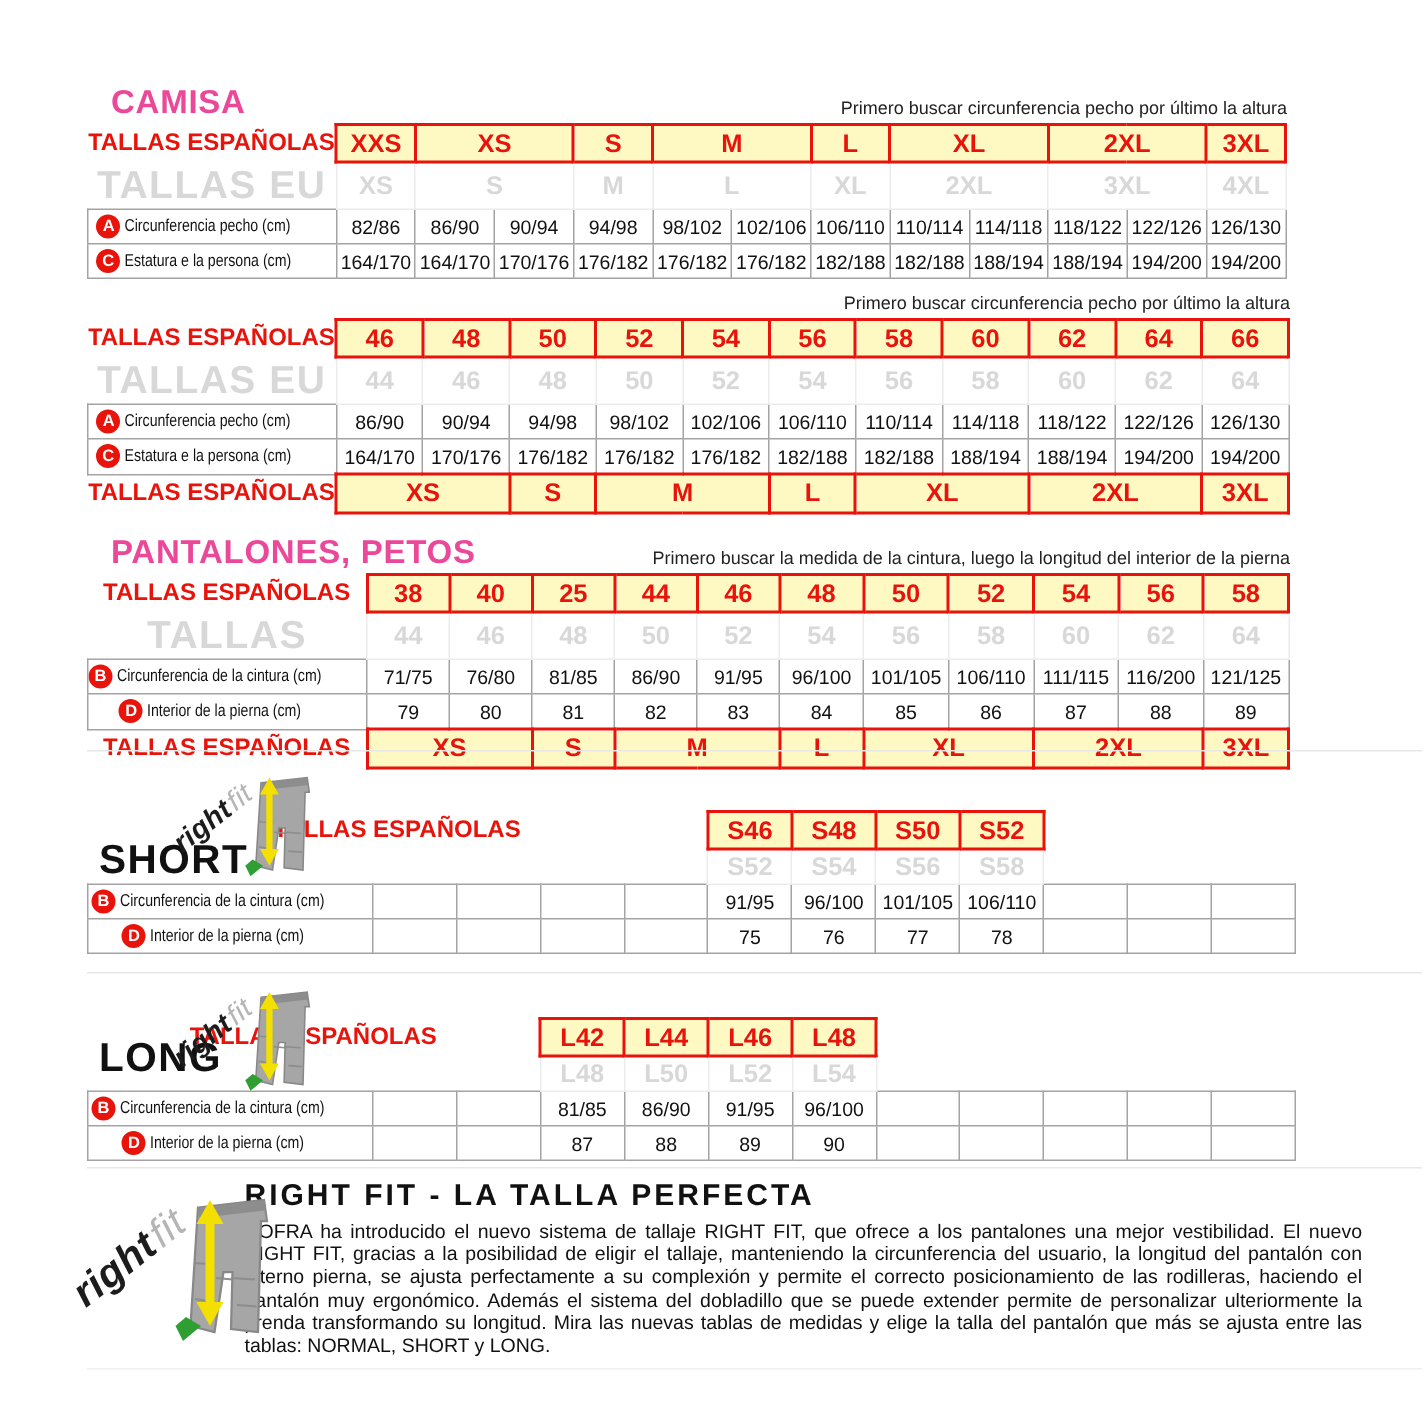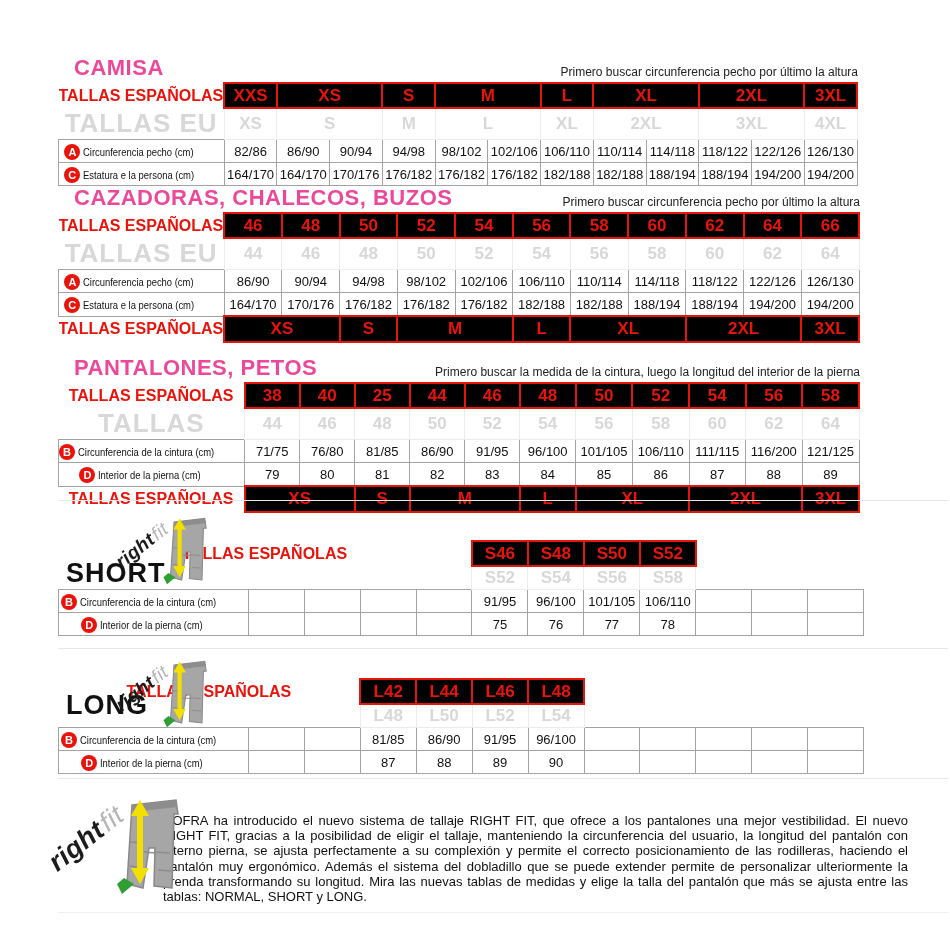--- a/index.html
+++ b/index.html
@@ -15,21 +15,21 @@
   table.sz { border-collapse:collapse; table-layout:fixed; }
   table.sz td { padding:0; text-align:center; vertical-align:middle; overflow:hidden; }
 
   col.cl  { width:164px; }
   col.cls { width:190px; }
   .t-camisa col.cc { width:53px; }
   .t-11 col.cc { width:58px; }
   .t-sl col.cc { width:56px; }
 
   .lbl-es { color:#e8130b; font-weight:bold; font-size:16px; text-align:right; padding-right:6px; white-space:nowrap; }
-  .hz  { border:2px solid #e8130b; color:#e8130b; font-weight:bold; font-size:17px; height:23px; background:#000000; }
+  .hz  { border:2px solid #e8130b; color:#e8130b; font-weight:bold; font-size:17px; height:23px; background:#fef9c3; }
   .hzb { height:24px; }
   .lbl-eu { color:#d8d8d8; font-weight:bold; font-size:26px; letter-spacing:1px; text-align:left; padding-left:26px; white-space:nowrap; }
   .gz  { color:#d8d8d8; font-weight:bold; font-size:17px; border:1px solid #ececec; height:22px; }
   .v   { border:1px solid #a3a3a3; font-size:13px; color:#111; height:22px; }
   .lbl-dat { border:1px solid #a3a3a3; text-align:left; padding-left:3px; white-space:nowrap;margin-left:20px; }
   .mlab { display:inline-block; font-size:11.5px; transform:scaleX(0.82); transform-origin:0 50%; vertical-align:middle; color:#111; }
   .circ { display:inline-block; width:16px; height:16px; border-radius:50%; background:#e8130b; color:#fff;
           font-weight:bold; font-size:11px; text-align:center; line-height:16px; margin-right:3px; vertical-align:middle; }
   .nob { border:none; }
 
@@ -128,21 +128,20 @@
         <td class="v">188/194</td>
         <td class="v">194/200</td>
         <td class="v">194/200</td>
       </tr>
       </tbody>
     </table>
   </div>
 
   <div class="sec" style="top:186px; width:802px;">
     <div class="sec-head" style="height:26px;">
-      <div class="sec-title">CAZADORAS, CHALECOS, BUZOS</div>
       <div class="sec-note">Primero buscar circunferencia pecho por último la altura</div>
     </div>
     <table class="sz t-11">
       <colgroup>
           <col class="cl">
           <col class="cc">
           <col class="cc">
           <col class="cc">
           <col class="cc">
           <col class="cc">
@@ -477,18 +476,19 @@
     <div class="logo" style="left:-6px; top:2px;">
       <span class="txt"><span class="lt-right">right</span><span class="lt-fit">fit</span></span>
       <svg width="78" height="104" viewBox="0 0 78 104">
         <path d="M22,13 L66,8 L68,22 L64,22 L62,96 L44,94 L45,56 L39,56 L33,96 L17,92 Z" fill="#a6a6a6" stroke="#888888" stroke-width="1.5"></path>
         <path d="M22,13 L66,8 L67,15 L23,20 Z" fill="#8d8d8d"></path>
         <path d="M44,60 L60,61 M34,60 L45,61 M20,50 L33,51 M48,78 L61,79 M20,74 L32,76" stroke="#8d8d8d" stroke-width="1.5" fill="none"></path>
         <path d="M30,8 L39,24 L33,24 L33,76 L39,76 L30,92 L21,76 L27,76 L27,24 L21,24 Z" fill="#f3e000"></path>
         <path d="M14,86 L24,92 L12,102 L7,92 Z" fill="#2f9e33"></path>
       </svg>
     </div>
+    <div class="rf-title">RIGHT FIT - LA TALLA PERFECTA</div>
     <div class="rf-text">COFRA ha introducido el nuevo sistema de tallaje RIGHT FIT, que ofrece a los pantalones una mejor vestibilidad. El nuevo RIGHT FIT, gracias a la posibilidad de eligir el tallaje, manteniendo la circunferencia del usuario, la longitud del pantalón con interno pierna, se ajusta perfectamente a su complexión y permite el correcto posicionamiento de las rodilleras, haciendo el pantalón muy ergonómico. Además el sistema del dobladillo que se puede extender permite de personalizar ulteriormente la prenda transformando su longitud. Mira las nuevas tablas de medidas y elige la talla del pantalón que más se ajusta entre las tablas: NORMAL, SHORT y LONG.</div>
   </div>
 
   <div class="hr" style="top:912px; background:#efefef;"></div>
 
 </div>
 
 </body></html>

